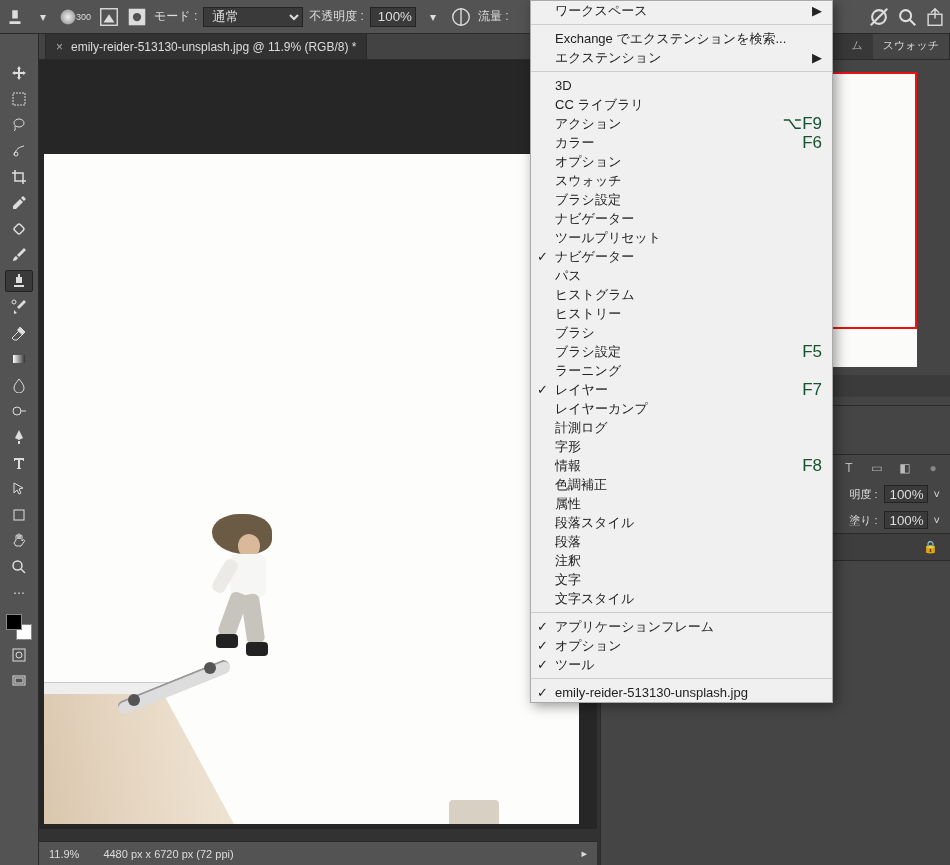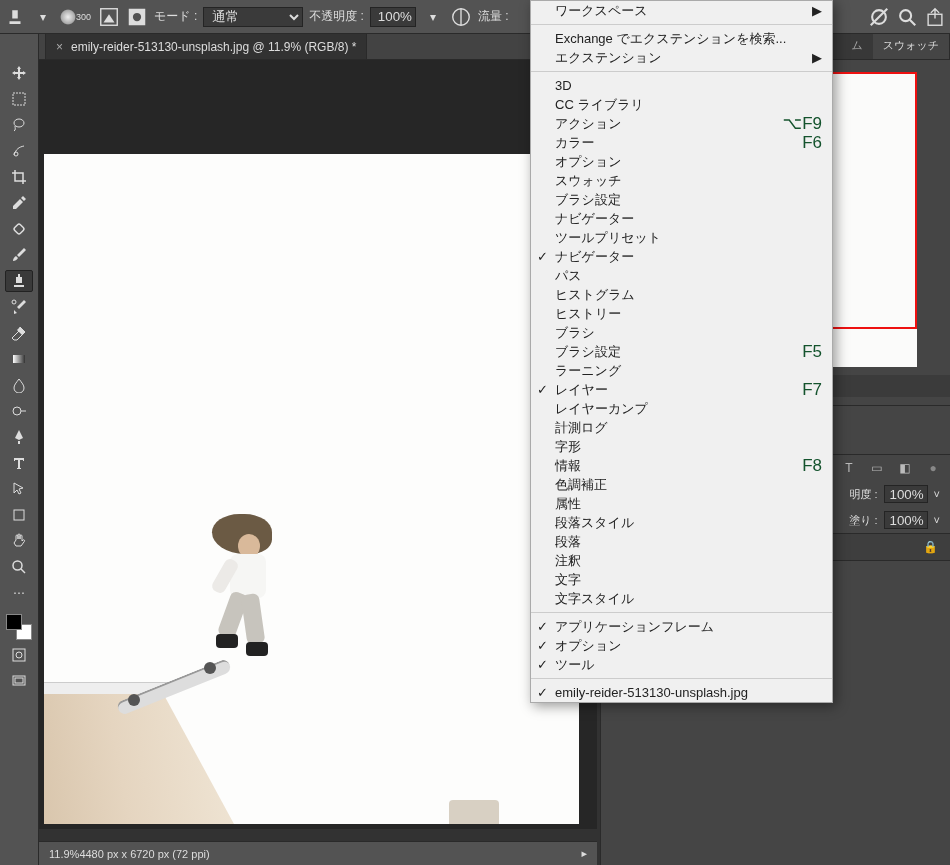--- a/index.html
+++ b/index.html
@@ -34,21 +34,21 @@
 .doc .arm{position:absolute;top:74px;left:14px;width:14px;height:36px;background:#eceae7;border-radius:6px;transform:rotate(30deg)}
 .doc .leg1{position:absolute;top:108px;left:20px;width:18px;height:46px;background:#c7c4bd;border-radius:6px;transform:rotate(20deg)}
 .doc .leg2{position:absolute;top:110px;left:40px;width:18px;height:50px;background:#c7c4bd;border-radius:6px;transform:rotate(-8deg)}
 .doc .shoe1{position:absolute;top:150px;left:12px;width:22px;height:14px;background:#222;border-radius:4px}
 .doc .shoe2{position:absolute;top:158px;left:42px;width:22px;height:14px;background:#222;border-radius:4px}
 .doc .board{position:absolute;left:70px;bottom:130px;width:120px;height:14px;background:#ddd;border-radius:8px;transform:rotate(-22deg);border-top:2px solid #999}
 .doc .wheel1,.doc .wheel2{position:absolute;width:12px;height:12px;background:#555;border-radius:50%}
 .doc .wheel1{left:84px;bottom:118px}
 .doc .wheel2{left:160px;bottom:150px}
 .doc .stub{position:absolute;right:80px;bottom:0;width:50px;height:24px;background:#d8d0c3;border-radius:4px 4px 0 0}
-.statusbar{position:absolute;left:39px;bottom:0;width:558px;height:24px;background:#535353;border-top:1px solid #2a2a2a;display:flex;align-items:center;padding:0 10px;color:#ddd;font-size:11px}
+.statusbar{position:absolute;left:39px;bottom:0;width:558px;height:24px;background:#535353;border-top:1px solid #2a2a2a;display:flex;align-items:center;padding:0 10px;gap:24px;color:#ddd;font-size:11px}
 .statusbar .spacer{flex:1}
 .rpanel{position:absolute;top:34px;right:0;width:350px;bottom:0;background:#454545;border-left:1px solid #2a2a2a}
 .panel-tabs{display:flex;height:26px;background:#383838;border-bottom:1px solid #2a2a2a}
 .ptab{padding:4px 10px;color:#aaa;font-size:11px}
 .ptab.on{color:#ddd;background:#454545;border-right:1px solid #2a2a2a}
 .navthumb{margin:12px auto 0;width:282px;height:295px;position:relative}
 .navthumb .img{width:100%;height:100%;background:#fbfbfa}
 .navthumb .imgramp{position:absolute;left:0;bottom:0;width:90px;height:60px;background:#dac8af;clip-path:polygon(0 0,60% 0,100% 100%,0 100%)}
 .navthumb .box{position:absolute;left:0;top:0;right:0;height:257px;border:2px solid #e11}
 .navslider{height:22px;background:#3b3b3b;display:flex;align-items:center;justify-content:center;margin-top:8px}

